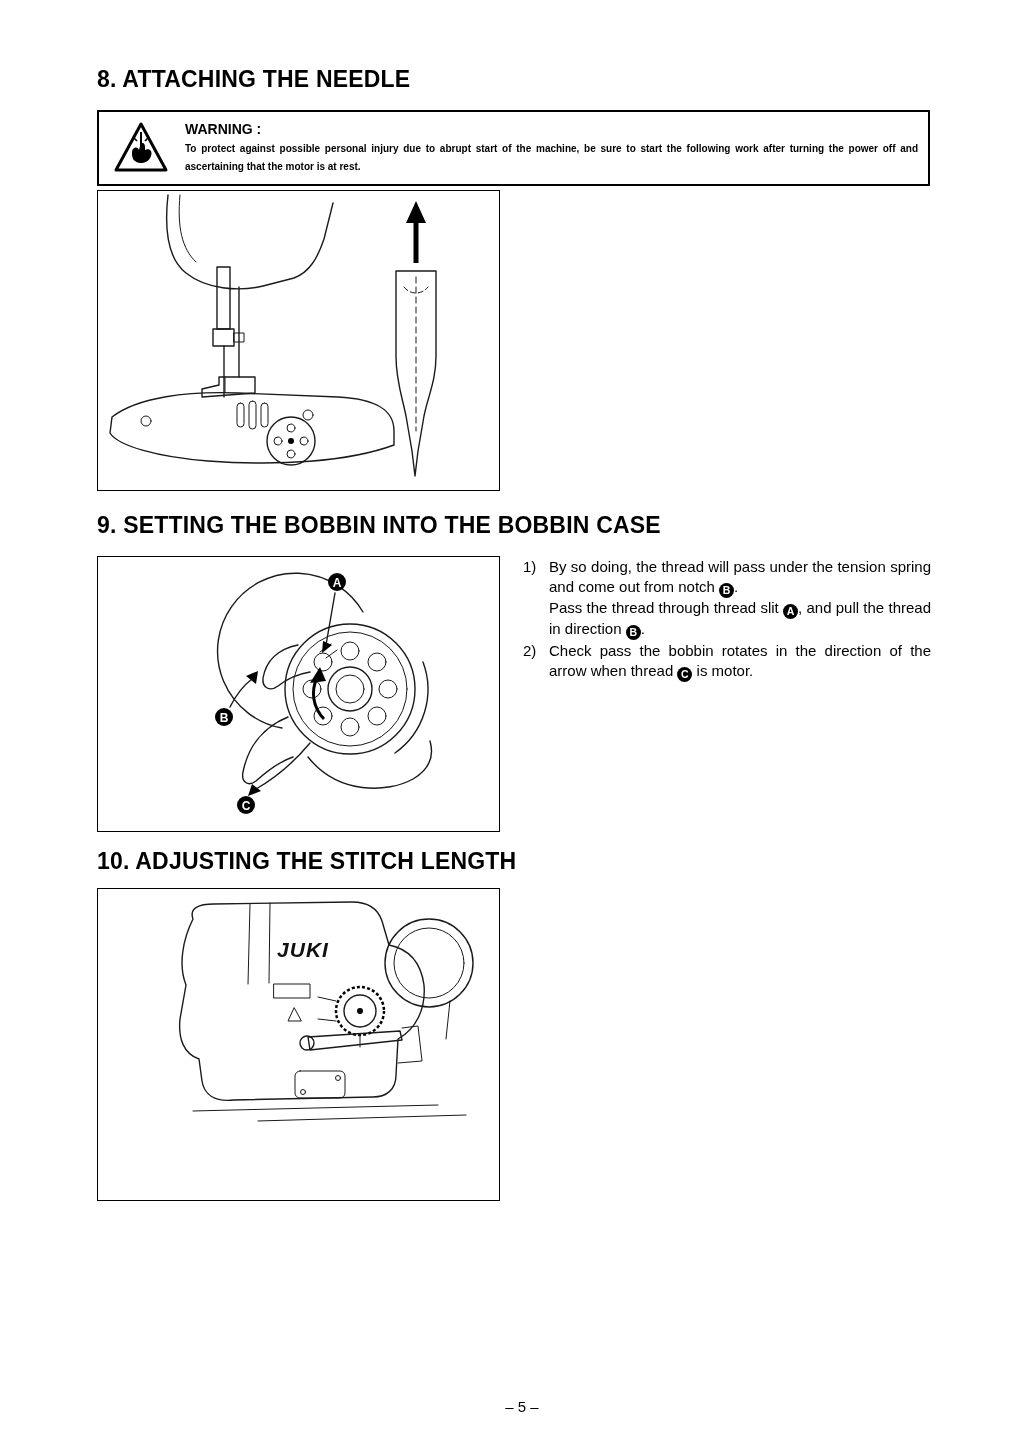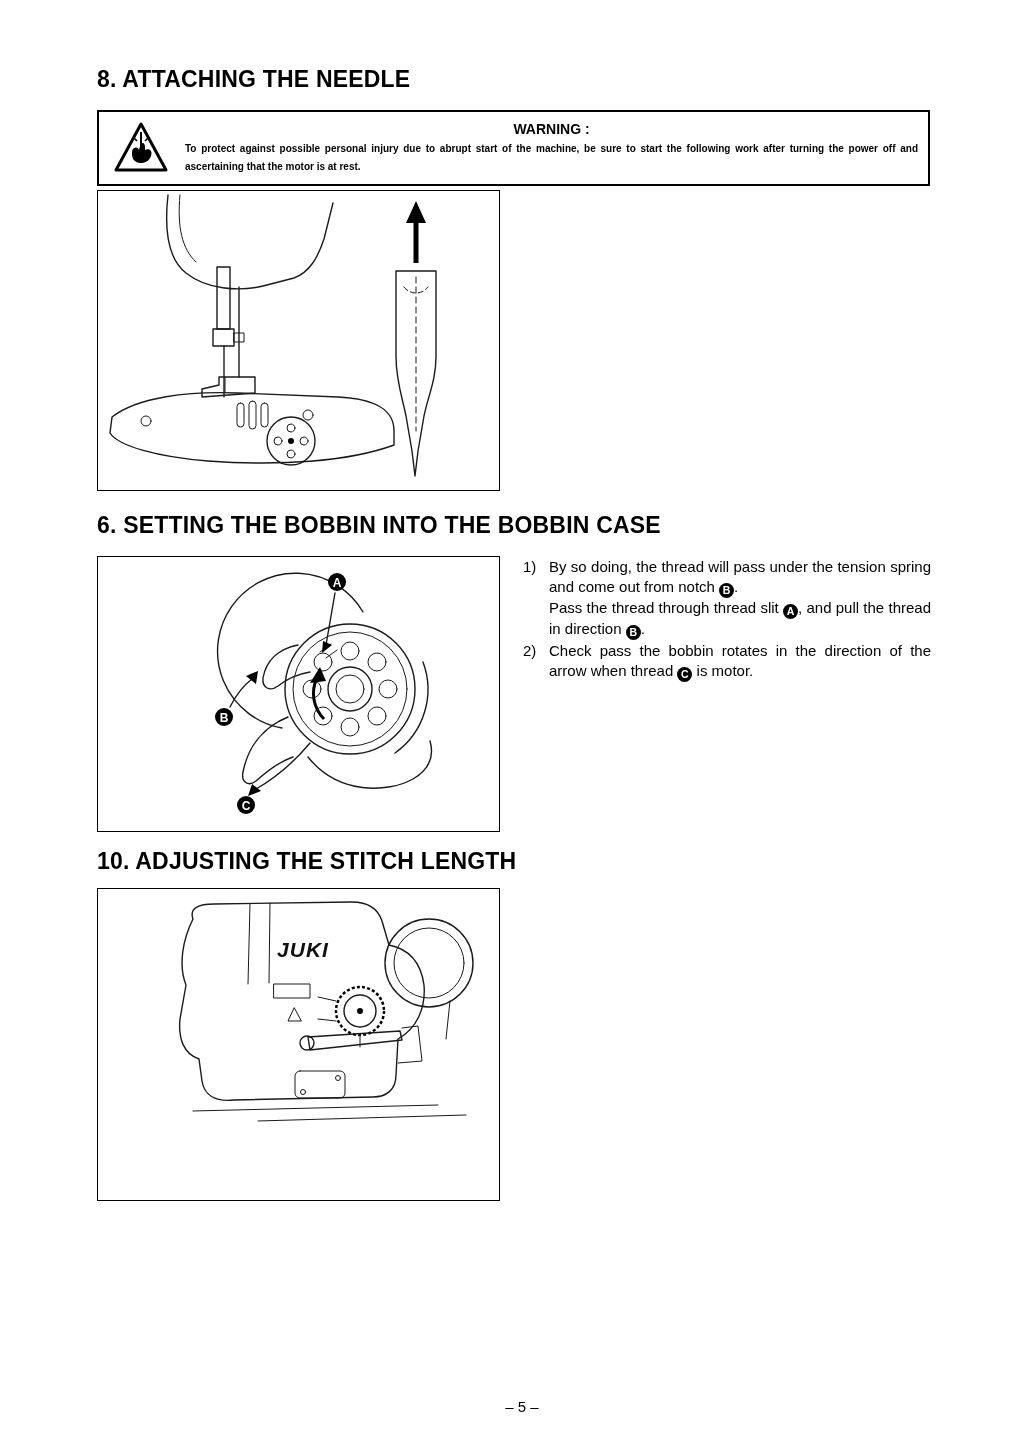--- a/index.html
+++ b/index.html
@@ -17,21 +17,21 @@
     position:absolute;left:97px;margin:0;
     font-size:23px;font-weight:700;letter-spacing:0.2px;
   }
   .warning-box{
     position:absolute;left:97px;top:110px;width:833px;height:76px;
     border:2px solid #000;box-sizing:border-box;
     display:flex;align-items:center;gap:16px;padding:0 10px 0 14px;
   }
   .warning-icon{flex:0 0 56px;height:54px;}
   .warning-text{flex:1;}
-  .warning-heading{font-size:14px;font-weight:700;margin-bottom:3px;text-align:center;}
+  .warning-heading{font-size:14px;font-weight:700;margin-bottom:3px;}
   .warning-body{font-size:10px;font-weight:700;line-height:17.5px;text-align:justify;}
   .illus{
     position:absolute;left:97px;border:1px solid #000;box-sizing:border-box;
     background:#fff;
   }
   .illus svg{display:block;}
   .instructions{
     position:absolute;left:523px;top:557px;width:408px;
     font-size:15px;line-height:20px;text-align:justify;
   }
@@ -112,21 +112,21 @@
         <line class="lnthin" x1="318" y1="86" x2="318" y2="240" stroke-dasharray="6,4"></line>
         <path class="lnthin" d="M306,96 C312,104 324,104 330,96" stroke-dasharray="5,3"></path>
       </g>
       <g>
         <line x1="318" y1="72" x2="318" y2="28" stroke="#000" stroke-width="5"></line>
         <polygon class="fillb" points="308,32 328,32 318,10"></polygon>
       </g>
     </svg>
   </div>
 
-  <h1 class="sec-title" style="top:512px">6. SETTING THE BOBBIN INTO THE BOBBIN CASE</h1>
+  <h1 class="sec-title" style="top:512px">9. SETTING THE BOBBIN INTO THE BOBBIN CASE</h1>
 
   <div class="illus" style="top:556px;width:403px;height:276px">
     <svg width="401" height="274" viewBox="0 0 401 274">
 
       <g>
         <path class="ln" d="M265,55 A78,78 0 1 0 184,171"></path>
         <path class="ln" d="M325,105 A78,78 0 0 1 297,196"></path>
         <path class="ln" d="M190,160 C165,170 150,190 145,215 C143,225 150,230 158,224 C168,215 180,205 195,200"></path>
         <path class="ln" d="M200,88 C180,92 168,104 165,121 C164,131 172,135 180,129 C190,121 200,117 212,115"></path>
         <path class="ln" d="M210,200 C240,238 290,236 315,222 C332,212 336,198 332,184"></path>

